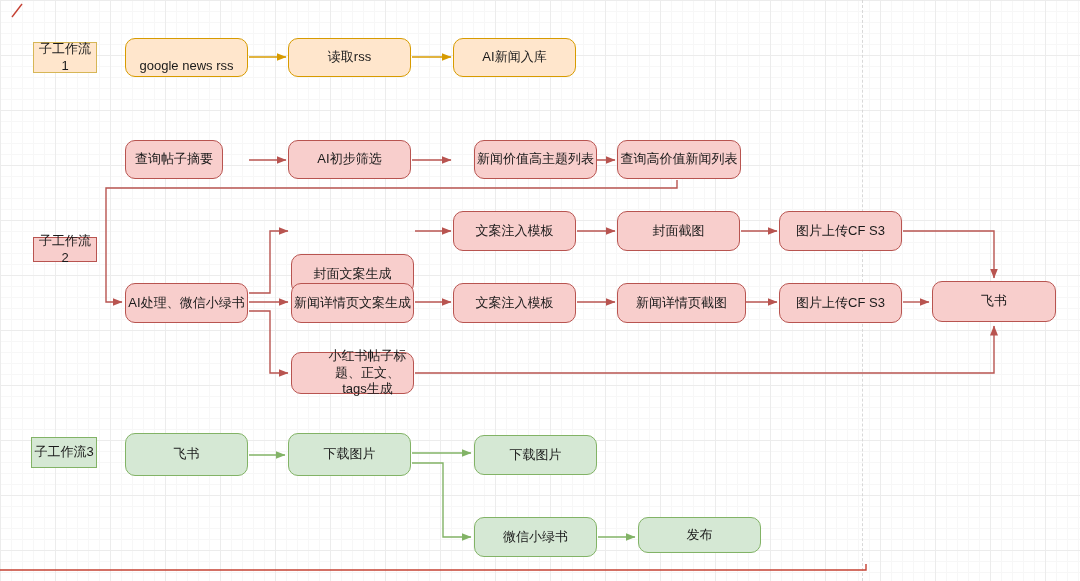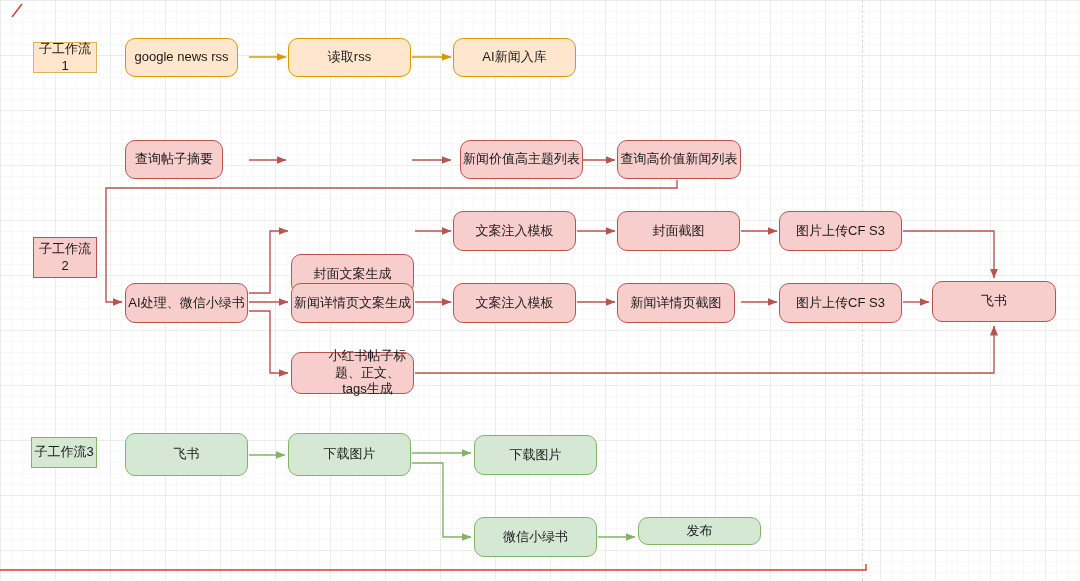--- a/index.html
+++ b/index.html
@@ -80,36 +80,39 @@
         <polyline points="412,463 443,463 443,537 471,537" class="stroke-green" marker-end="url(#arrow-green)"></polyline>
         <polyline points="598,537 635,537" class="stroke-green" marker-end="url(#arrow-green)"></polyline>
         <polyline points="12,17 22,4" class="stroke-stray-red"></polyline>
         <polyline points="0,570 866,570 866,564" class="stroke-stray-red"></polyline>
       </g>
   </svg>
   <div id="node-layer">
       <div class="node theme-orange-label" style="left: 33px; top: 42px; width: 64px; height: 31px;">
         <span>子工作流1</span>
       </div>
-      <div class="node theme-orange rounded" style="left: 125px; top: 38px; width: 113px; height: 39px;">
+      <div class="node theme-orange rounded" style="left: 125px; top: 38px; width: 123px; height: 39px; align-items: flex-end;">
         <span>google news rss</span>
       </div>
       <div class="node theme-orange rounded" style="left: 288px; top: 38px; width: 123px; height: 39px; align-items: center;">
         <span>读取rss</span>
       </div>
       <div class="node theme-orange rounded" style="left: 453px; top: 38px; width: 123px; height: 39px;">
         <span>AI新闻入库</span>
       </div>
-      <div class="node theme-red" style="left: 33px; top: 237px; width: 64px; height: 41px; text-align: center;">
+      <div class="node theme-red" style="left: 33px; top: 237px; width: 64px; height: 25px; text-align: center;">
         <span>子工作流2</span>
       </div>
       <div class="node theme-red rounded" style="left: 125px; top: 140px; width: 98px; height: 39px;">
         <span>查询帖子摘要</span>
       </div>
-      <div class="node theme-red rounded" style="left: 460px; top: 140px; width: 123px; height: 39px;">
+      <div class="node theme-red rounded" style="left: 288px; top: 140px; width: 123px; height: 39px;">
+        <span>AI初步筛选</span>
+      </div>
+      <div class="node theme-red rounded" style="left: 474px; top: 140px; width: 123px; height: 39px;">
         <span>新闻价值高主题列表</span>
       </div>
       <div class="node theme-red rounded" style="left: 617px; top: 140px; width: 124px; height: 39px;">
         <span>查询高价值新闻列表</span>
       </div>
       <div class="node theme-red rounded" style="left: 125px; top: 283px; width: 123px; height: 40px;">
         <span>AI处理、微信小绿书</span>
       </div>
       <div class="node theme-red rounded" style="left: 291px; top: 211px; width: 123px; height: 40px; margin-top: 43px;">
         <span>封面文案生成</span>
@@ -122,21 +125,21 @@
       </div>
       <div class="node theme-red rounded" style="left: 779px; top: 211px; width: 123px; height: 40px;">
         <span>图片上传CF S3</span>
       </div>
       <div class="node theme-red rounded" style="left: 291px; top: 283px; width: 123px; height: 40px;">
         <span>新闻详情页文案生成</span>
       </div>
       <div class="node theme-red rounded" style="left: 453px; top: 283px; width: 123px; height: 40px;">
         <span>文案注入模板</span>
       </div>
-      <div class="node theme-red rounded" style="left: 617px; top: 283px; width: 118px; height: 40px;">
+      <div class="node theme-red rounded" style="left: 617px; top: 283px; width: 129px; height: 40px;">
         <span>新闻详情页截图</span>
       </div>
       <div class="node theme-red rounded" style="left: 779px; top: 283px; width: 123px; height: 40px;">
         <span>图片上传CF S3</span>
       </div>
       <div class="node theme-red rounded" style="left: 932px; top: 281px; width: 124px; height: 41px;">
         <span>飞书</span>
       </div>
       <div class="node theme-red rounded" style="left: 291px; top: 352px; width: 123px; height: 42px; padding-left: 32px;">
         <span>小红书帖子标题、正文、tags生成</span>
@@ -149,17 +152,17 @@
       </div>
       <div class="node theme-green rounded" style="left: 288px; top: 433px; width: 123px; height: 43px;">
         <span>下载图片</span>
       </div>
       <div class="node theme-green rounded" style="left: 474px; top: 435px; width: 123px; height: 40px;">
         <span>下载图片</span>
       </div>
       <div class="node theme-green rounded" style="left: 474px; top: 517px; width: 123px; height: 40px;">
         <span>微信小绿书</span>
       </div>
-      <div class="node theme-green rounded" style="left: 638px; top: 517px; width: 123px; height: 28px;">
+      <div class="node theme-green rounded" style="left: 638px; top: 517px; width: 123px; height: 36px;">
         <span>发布</span>
       </div>
     </div>
 </div>
 
 </body></html>

